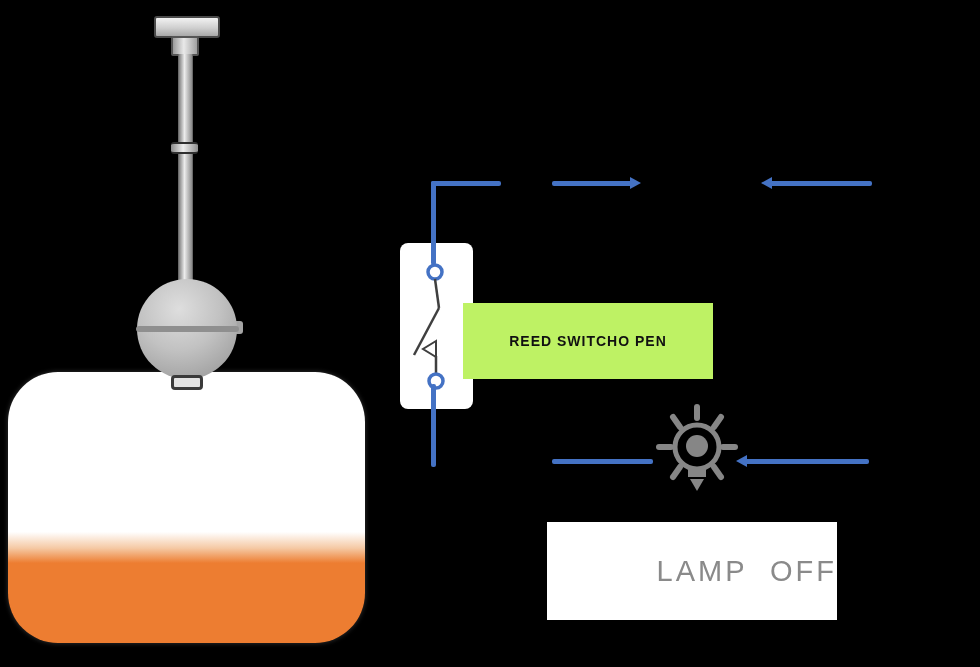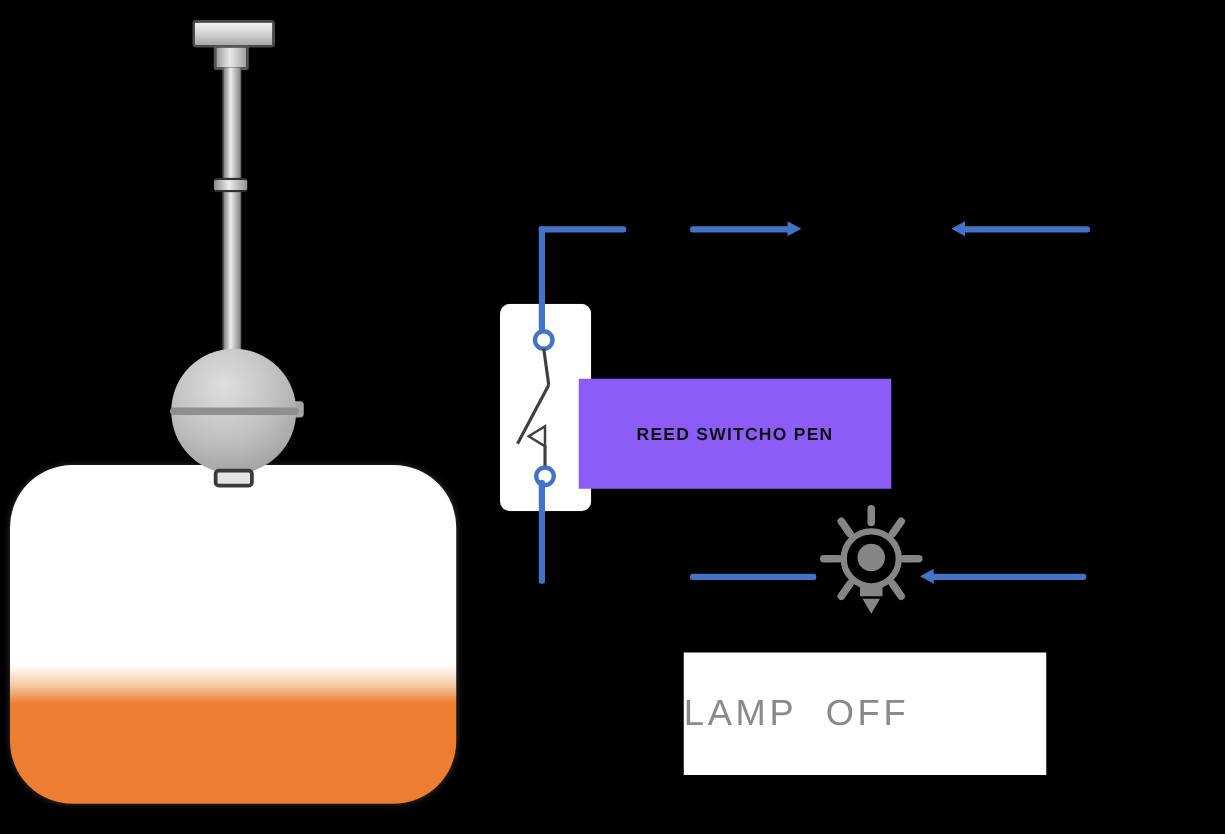--- a/index.html
+++ b/index.html
@@ -45,28 +45,28 @@
   .w-bot-h1{left:552px;top:459px;width:101px;height:5px;}
   .arrow-left-2{left:736px;top:455px;width:0;height:0;border-top:6px solid transparent;
     border-bottom:6px solid transparent;border-right:11px solid #4472C4;}
   .w-bot-h2{left:745px;top:459px;width:124px;height:5px;}
 
   
   .reed-box{left:400px;top:243px;width:67px;height:160px;background:#fff;border-radius:8px;
     border:3px dashed #fff;box-sizing:content-box;z-index:4;}
   .reed-svg{position:absolute;left:0;top:0;}
 
-  .reed-label{left:463px;top:303px;width:250px;height:88px;background:#8b5cf6;
+  .reed-label{left:463px;top:303px;width:250px;height:76px;background:#bef264;
     display:flex;align-items:center;justify-content:center;z-index:6;}
   .reed-label span{font-size:14px;font-weight:700;letter-spacing:1px;color:#111;}
 
   
   .lamp-icon{left:652px;top:402px;width:90px;height:94px;z-index:6;}
   .lamp-label{left:547px;top:522px;width:290px;height:98px;background:#fff;
-    display:flex;align-items:center;justify-content:flex-start;}
+    display:flex;align-items:center;justify-content:flex-end;}
   .lamp-label span{font-size:29px;font-weight:400;color:#8a8a8a;letter-spacing:3px;word-spacing:12px;}
 </style>
 </head>
 <body>
 
 <div id="stage">
 
   <div class="abs tank"></div>
 
   <div>

